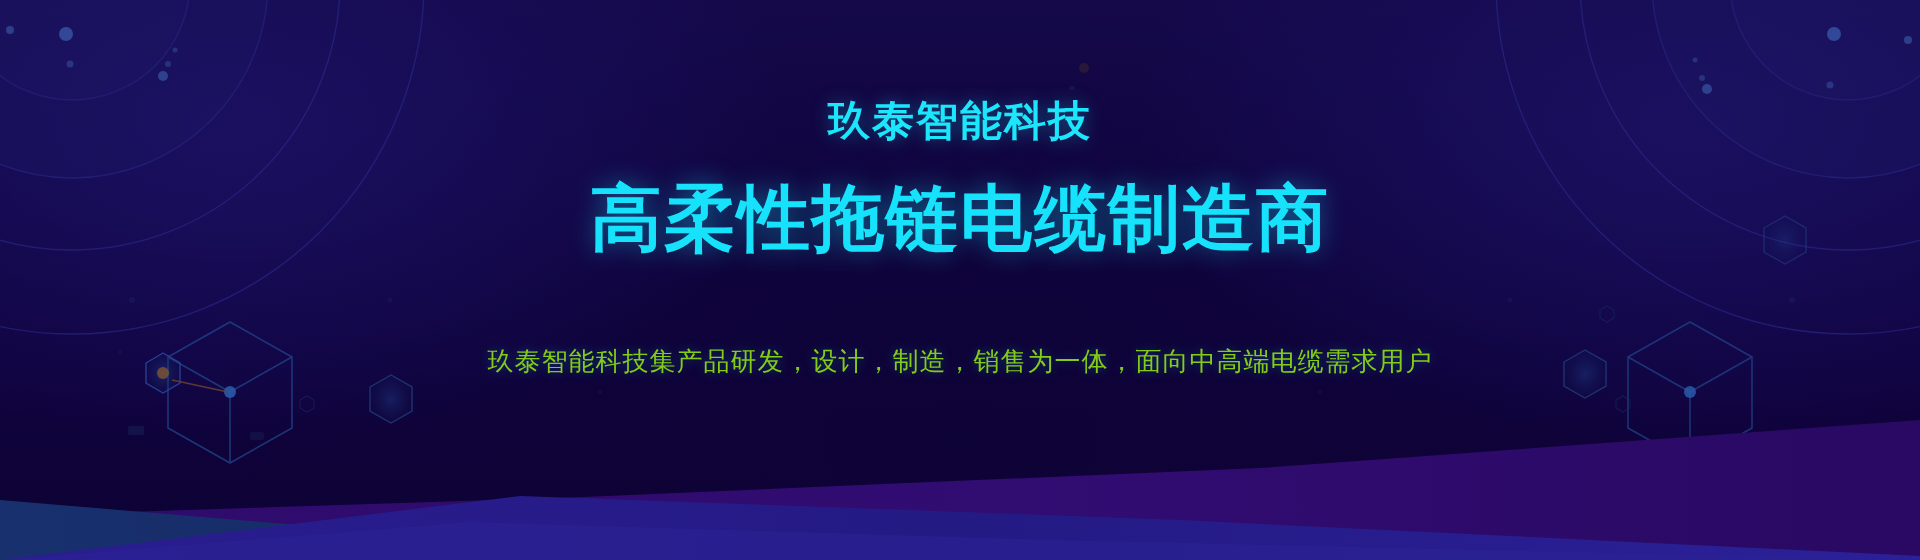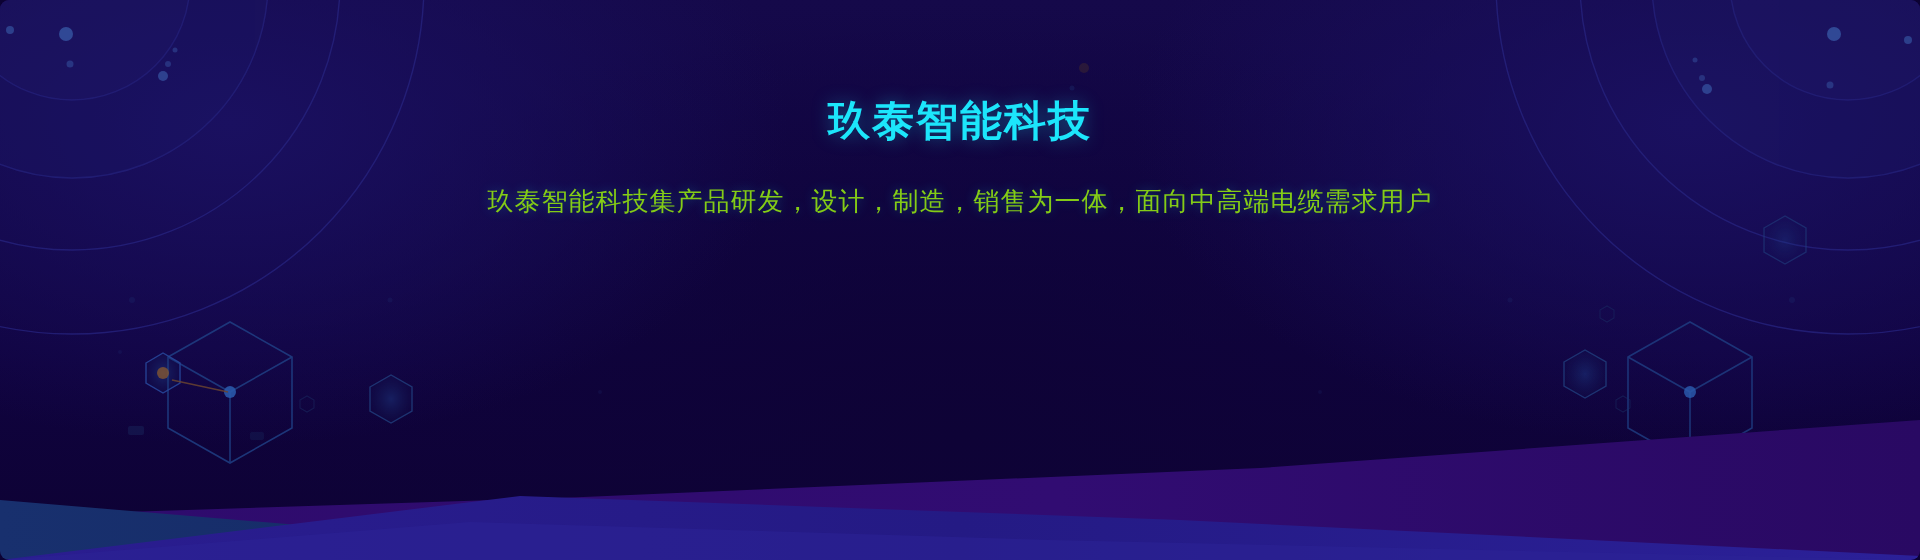--- a/index.html
+++ b/index.html
@@ -7,21 +7,20 @@
     padding: 0;
     background: #0c0233;
   }
   #banner {
     position: relative;
     width: 1920px;
     height: 560px;
     overflow: hidden;
     background: #10043e;
     font-family: "Liberation Sans", "DejaVu Sans", sans-serif;
-    border-radius: 9px;
   }
 
   
   .bg-base {
     position: absolute;
     inset: 0;
     background:
       radial-gradient(ellipse 900px 520px at 12% 22%, #1a1060 0%, rgba(26,16,96,0) 62%),
       radial-gradient(ellipse 900px 520px at 88% 22%, #1a1060 0%, rgba(26,16,96,0) 62%),
       radial-gradient(ellipse 1100px 620px at 50% 78%, #0e0336 0%, rgba(14,3,54,0) 70%),
@@ -197,16 +196,17 @@
     <g>
       <path d="M0 516 L560 498 L1260 468 L1920 420 L1920 560 L0 560 Z" fill="url(#wavePurple)"></path>
       <path d="M0 500 L430 536 L900 552 L1340 560 L0 560 Z" fill="url(#waveBlue)"></path>
       <path d="M0 560 L520 496 L1180 520 L1920 556 L1920 560 L0 560 Z" fill="url(#waveViolet)"></path>
       <path d="M0 560 L470 522 L1050 540 L1920 560 Z" fill="#2b2296" opacity="0.55"></path>
     </g>
   </svg>
 
   <div class="content">
     <div class="eyebrow">玖泰智能科技</div>
+    <h1 class="headline">高柔性拖链电缆制造商</h1>
     <p class="subline">玖泰智能科技集产品研发，设计，制造，销售为一体，面向中高端电缆需求用户</p>
   </div>
 
 </div>
 
 </body></html>

